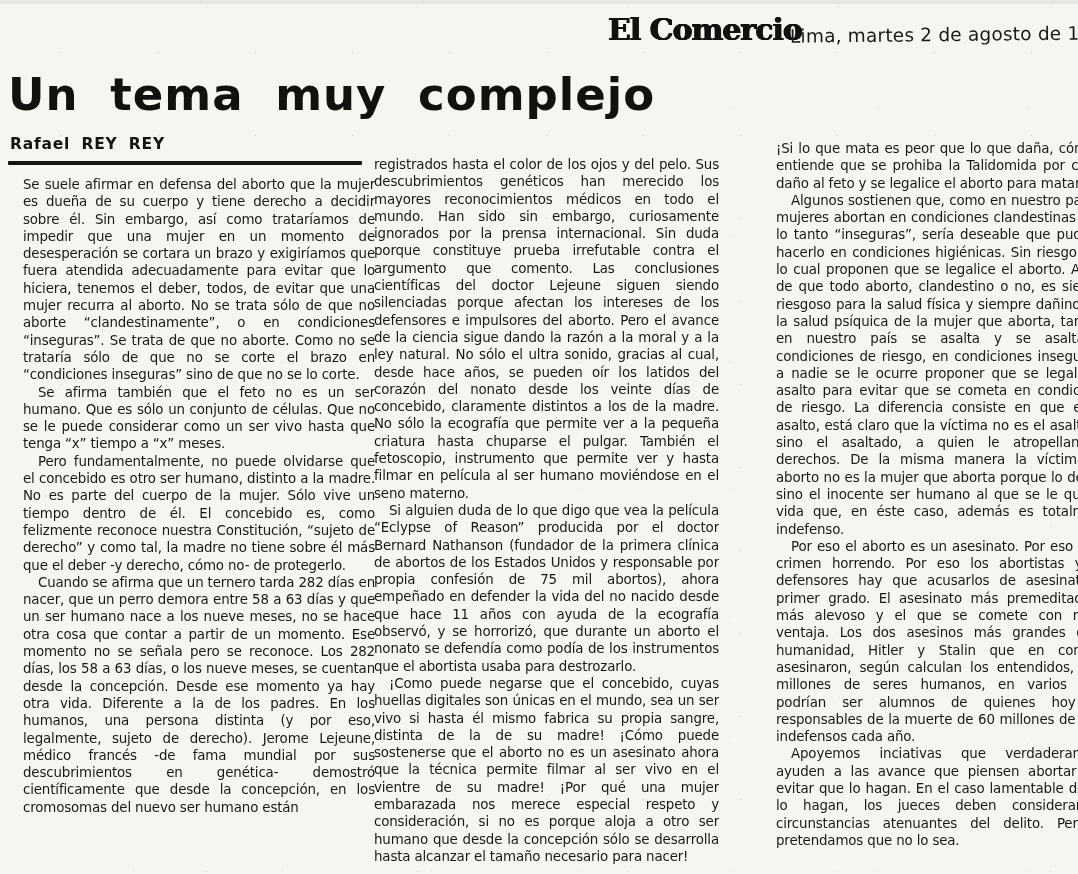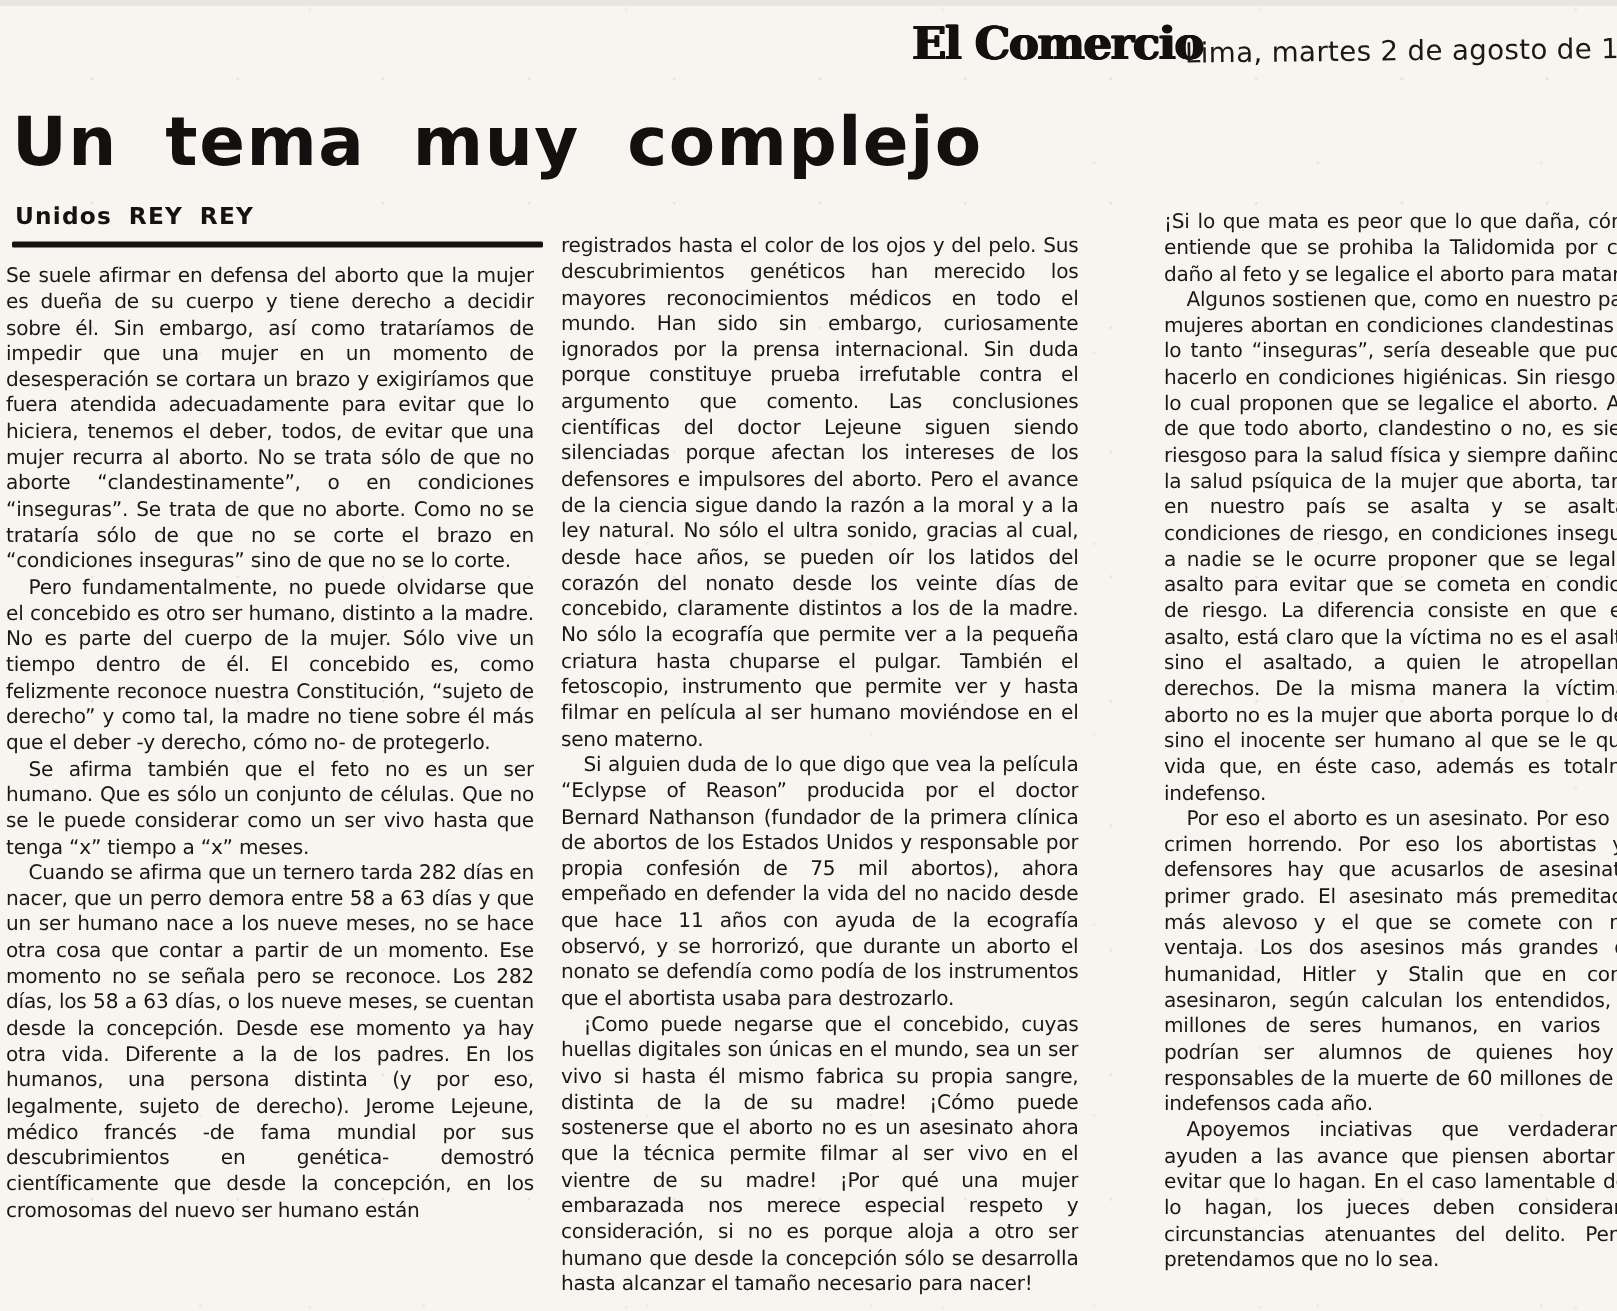--- a/index.html
+++ b/index.html
@@ -77,21 +77,21 @@
     width: 354px;
     height: 4px;
     background: #161412;
     border-radius: 1px;
   }
 
   .col {
     position: absolute;
     overflow: hidden;
   }
-  .col-1 { left: 4px;   top: 172px; width: 352px; height: 698px; }
+  .col-1 { left: 23px;   top: 172px; width: 352px; height: 698px; }
   .col-2 { left: 374px; top: 152px; width: 345px; height: 734px; }
   .col-3 { left: 776px; top: 136px; width: 339px; height: 734px; }
 
   .col p {
     margin: 0;
     font-size: 13.4px;
     line-height: 17.3px;
     letter-spacing: -0.15px;
     text-align: justify;
     color: #1a1816;
@@ -102,28 +102,28 @@
 <body>
 
 <div class="page">
 
   <div class="masthead">El Comercio</div>
 
   <div class="dateline">Lima, martes 2 de agosto de 1994</div>
 
   <h1 class="title">Un tema muy complejo</h1>
 
-  <div class="byline">Unidos REY REY</div>
+  <div class="byline">Rafael REY REY</div>
 
   <div class="byline-rule"></div>
 
   <div class="col col-1">
     <p>Se suele afirmar en defensa del aborto que la mujer es dueña de su cuerpo y tiene derecho a decidir sobre él. Sin embargo, así como trataríamos de impedir que una mujer en un momento de desesperación se cortara un brazo y exigiríamos que fuera atendida adecuadamente para evitar que lo hiciera, tenemos el deber, todos, de evitar que una mujer recurra al aborto. No se trata sólo de que no aborte “clandestinamente”, o en condiciones “inseguras”. Se trata de que no aborte. Como no se trataría sólo de que no se corte el brazo en “condiciones inseguras” sino de que no se lo corte.</p>
+    <p class="indent">Se afirma también que el feto no es un ser humano. Que es sólo un conjunto de células. Que no se le puede considerar como un ser vivo hasta que tenga “x” tiempo a “x” meses.</p>
     <p class="indent">Pero fundamentalmente, no puede olvidarse que el concebido es otro ser humano, distinto a la madre. No es parte del cuerpo de la mujer. Sólo vive un tiempo dentro de él. El concebido es, como felizmente reconoce nuestra Constitución, “sujeto de derecho” y como tal, la madre no tiene sobre él más que el deber -y derecho, cómo no- de protegerlo.</p>
-    <p class="indent">Se afirma también que el feto no es un ser humano. Que es sólo un conjunto de células. Que no se le puede considerar como un ser vivo hasta que tenga “x” tiempo a “x” meses.</p>
     <p class="indent">Cuando se afirma que un ternero tarda 282 días en nacer, que un perro demora entre 58 a 63 días y que un ser humano nace a los nueve meses, no se hace otra cosa que contar a partir de un momento. Ese momento no se señala pero se reconoce. Los 282 días, los 58 a 63 días, o los nueve meses, se cuentan desde la concepción. Desde ese momento ya hay otra vida. Diferente a la de los padres. En los humanos, una persona distinta (y por eso, legalmente, sujeto de derecho). Jerome Lejeune, médico francés -de fama mundial por sus descubrimientos en genética- demostró científicamente que desde la concepción, en los cromosomas del nuevo ser humano están</p>
   </div>
 
   <div class="col col-2">
     <p>registrados hasta el color de los ojos y del pelo. Sus descubrimientos genéticos han merecido los mayores reconocimientos médicos en todo el mundo. Han sido sin embargo, curiosamente ignorados por la prensa internacional. Sin duda porque constituye prueba irrefutable contra el argumento que comento. Las conclusiones científicas del doctor Lejeune siguen siendo silenciadas porque afectan los intereses de los defensores e impulsores del aborto. Pero el avance de la ciencia sigue dando la razón a la moral y a la ley natural. No sólo el ultra sonido, gracias al cual, desde hace años, se pueden oír los latidos del corazón del nonato desde los veinte días de concebido, claramente distintos a los de la madre. No sólo la ecografía que permite ver a la pequeña criatura hasta chuparse el pulgar. También el fetoscopio, instrumento que permite ver y hasta filmar en película al ser humano moviéndose en el seno materno.</p>
     <p class="indent">Si alguien duda de lo que digo que vea la película “Eclypse of Reason” producida por el doctor Bernard Nathanson (fundador de la primera clínica de abortos de los Estados Unidos y responsable por propia confesión de 75 mil abortos), ahora empeñado en defender la vida del no nacido desde que hace 11 años con ayuda de la ecografía observó, y se horrorizó, que durante un aborto el nonato se defendía como podía de los instrumentos que el abortista usaba para destrozarlo.</p>
     <p class="indent">¡Como puede negarse que el concebido, cuyas huellas digitales son únicas en el mundo, sea un ser vivo si hasta él mismo fabrica su propia sangre, distinta de la de su madre! ¡Cómo puede sostenerse que el aborto no es un asesinato ahora que la técnica permite filmar al ser vivo en el vientre de su madre! ¡Por qué una mujer embarazada nos merece especial respeto y consideración, si no es porque aloja a otro ser humano que desde la concepción sólo se desarrolla hasta alcanzar el tamaño necesario para nacer!</p>
   </div>
 
   <div class="col col-3">

